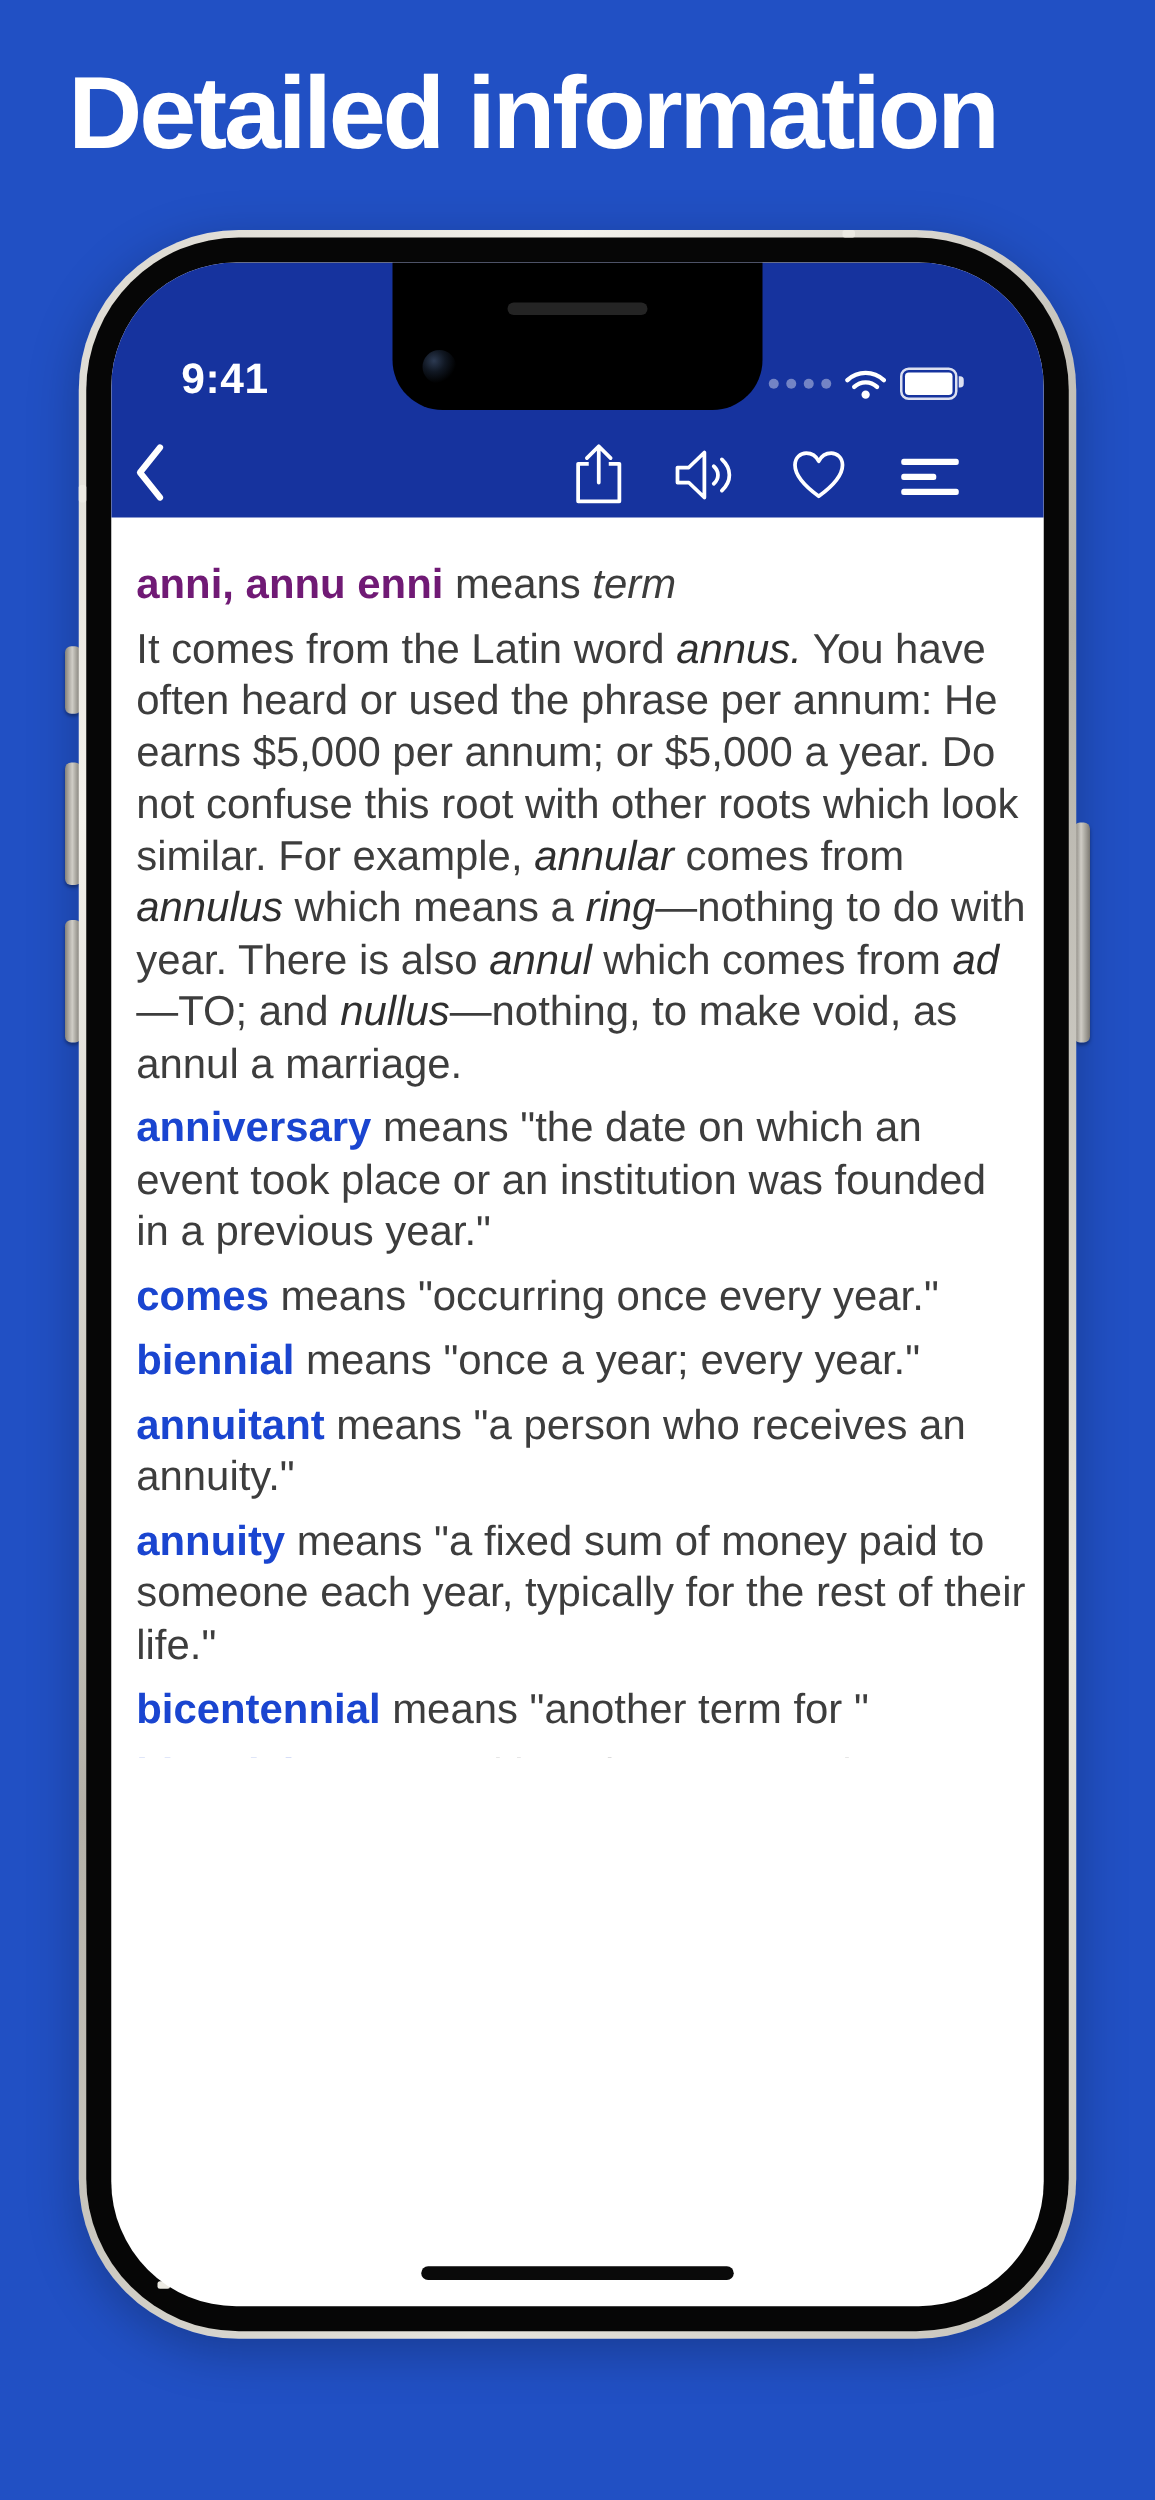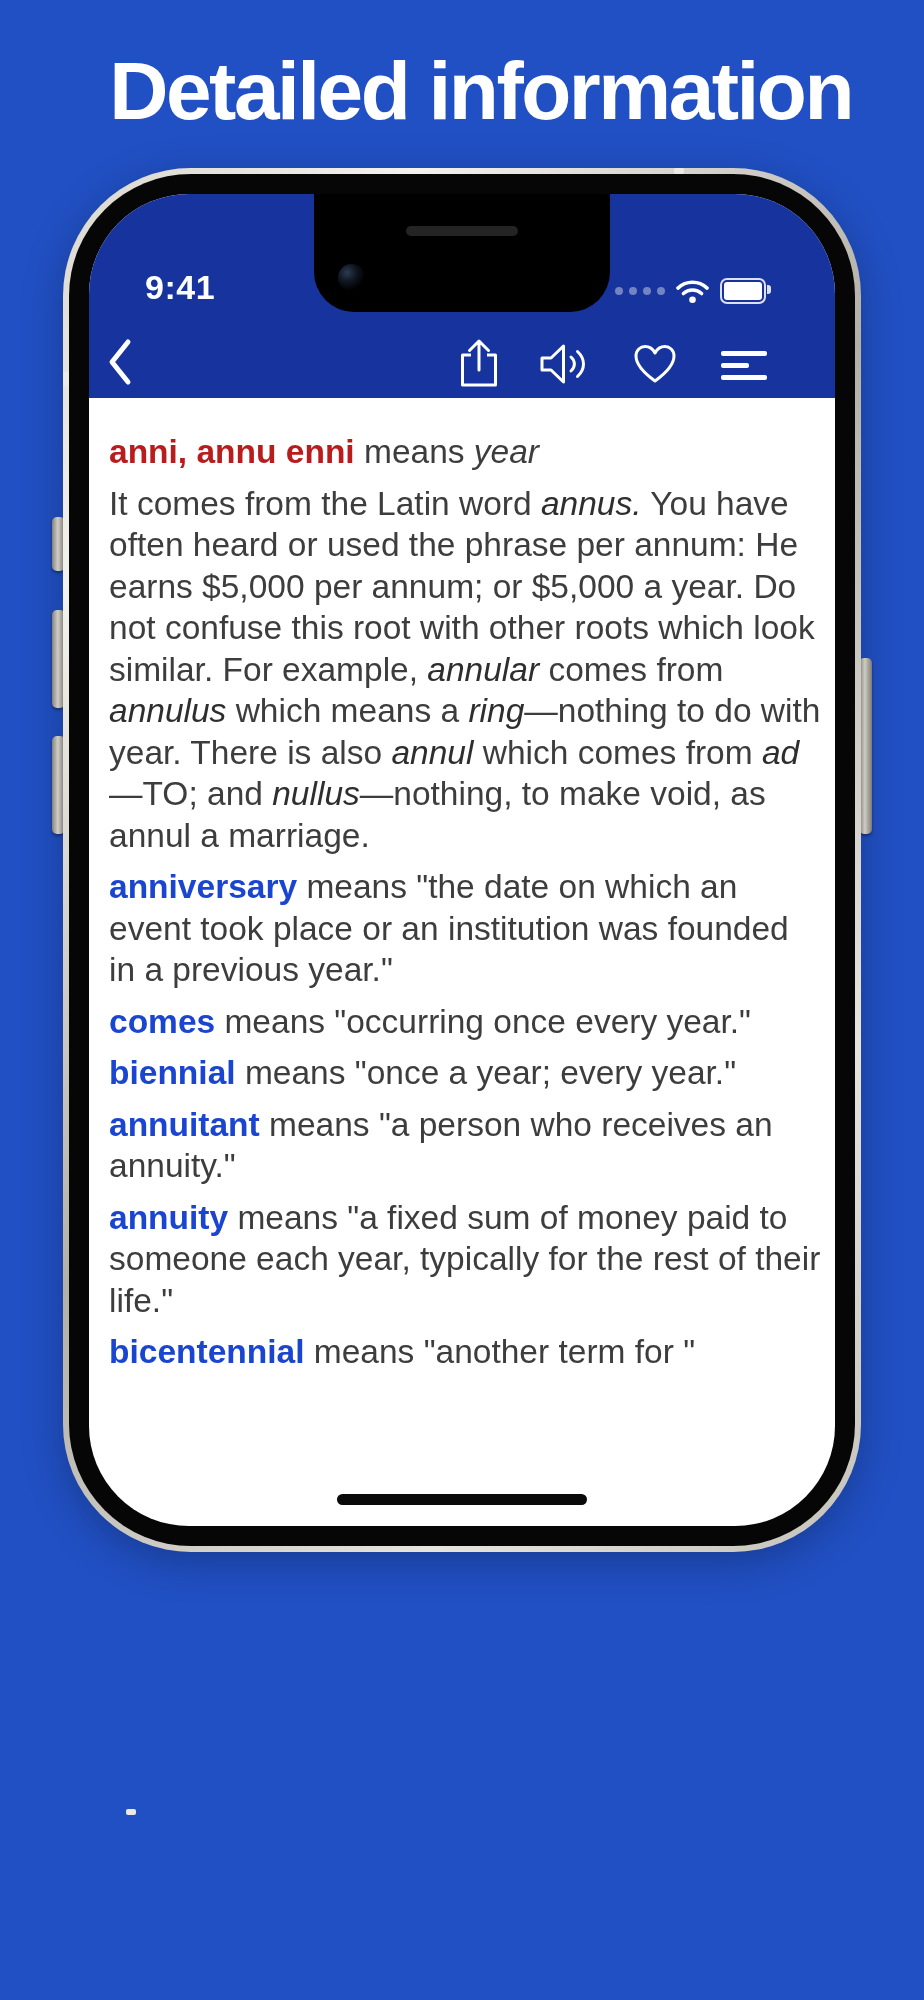--- a/index.html
+++ b/index.html
@@ -2,36 +2,36 @@
 <html><head>
 <meta charset="utf-8">
 <style>
   html,body{margin:0;padding:0;}
   body{
     width:924px;height:2000px;position:relative;overflow:hidden;
     background:#2150c4;
     font-family:"Liberation Sans",sans-serif;
   }
   .page-title{
-    position:absolute;top:44px;left:0;width:852px;text-align:right;
+    position:absolute;top:44px;left:0;width:852px;text-align:center;
     color:#ffffff;font-size:82px;font-weight:bold;letter-spacing:-2.5px;margin:0;
   }
   
   .side-btn{
     position:absolute;width:13px;border-radius:5px;
     background:linear-gradient(90deg,#8f8c84,#e8e5dd 45%,#86837b);
     box-shadow:0 2px 3px rgba(0,0,0,.35);
   }
   .btn-mute{left:52px;top:517px;height:54px;}
   .btn-volup{left:52px;top:610px;height:98px;}
   .btn-voldown{left:52px;top:736px;height:98px;}
   .btn-power{left:859px;top:658px;height:176px;}
   
   .phone{
-    position:absolute;left:63px;top:168px;width:798px;height:1384px;
+    position:absolute;left:63px;top:184px;width:798px;height:1687px;
     border-radius:128px;
     background:linear-gradient(130deg,#d9d6ce 0%,#f4f2ec 18%,#b3b0a8 48%,#e6e4dd 78%,#c4c1b9 100%);
     box-shadow:0 10px 40px rgba(0,0,0,.25);
   }
   .ant-mark{position:absolute;background:#eceae3;border-radius:2px;}
   .ant-top{left:611px;top:0;width:10px;height:6px;}
   .ant-bottom{left:63px;top:1641px;width:10px;height:6px;}
   .ant-left{left:0;top:204px;width:6px;height:14px;}
   .bezel{position:absolute;inset:6px;border-radius:122px;background:#060606;}
   .screen{
@@ -63,21 +63,21 @@
   .icon-menu .b2{top:12px;width:28px;}
   .icon-menu .b3{top:24px;width:46px;}
   
   .content{
     position:absolute;left:0;top:204px;width:100%;height:992px;overflow:hidden;
     box-sizing:border-box;padding:33px 13px 0 20px;
     color:#3d3d3d;font-size:33.5px;line-height:41.5px;
   }
   .content p{margin:0 0 10px 0;}
   .seg-normal{font-weight:normal;font-style:normal;}
-  .seg-bold{font-weight:bold;color:#b91c1c;}
+  .seg-bold{font-weight:bold;color:#701a75;}
   .seg-italic{font-style:italic;}
   .seg-bolditalic{font-weight:normal;font-style:italic;color:#2e2e2e;}
   .entry-word{color:#1a45d0;font-weight:bold;margin-top:20px;}
   .home-indicator{
     position:absolute;left:50%;transform:translateX(-50%);bottom:21px;
     width:250px;height:11px;border-radius:6px;background:#0a0a0a;
   }
   svg{display:block;}
 </style>
 </head>
@@ -154,21 +154,21 @@
       </button>
 
       <button class="nav-icon icon-menu" aria-label="menu">
         <span>
           <span class="bar b1"></span><span class="bar b2"></span><span class="bar b3"></span>
         </span>
       </button>
     </div>
 
     <div class="content">
-      <p id="headword"><span class="seg-bold">anni, annu enni</span><span class="seg-normal"> means </span><span class="seg-italic">year</span></p>
+      <p id="headword"><span class="seg-bold">anni, annu enni</span><span class="seg-normal"> means </span><span class="seg-italic">term</span></p>
       <p id="etymology"><span class="seg-normal">It comes from the Latin word </span><span class="seg-bolditalic">annus.</span><span class="seg-normal"> You have often heard or used the phrase per annum: He earns $5,000 per annum; or $5,000 a year. Do not confuse this root with other roots which look similar. For example, </span><span class="seg-bolditalic">annular</span><span class="seg-normal"> comes from </span><span class="seg-bolditalic">annulus</span><span class="seg-normal"> which means a </span><span class="seg-bolditalic">ring</span><span class="seg-normal">—nothing to do with year. There is also </span><span class="seg-bolditalic">annul</span><span class="seg-normal"> which comes from </span><span class="seg-bolditalic">ad</span><span class="seg-normal">—TO; and </span><span class="seg-bolditalic">nullus</span><span class="seg-normal">—nothing, to make void, as annul a marriage.</span></p>
       <div id="entries">
           <p><span class="entry-word">anniversary</span><span> means "the date on which an event took place or an institution was founded in a previous year."</span></p>
           <p><span class="entry-word">comes</span><span> means "occurring once every year."</span></p>
           <p><span class="entry-word">biennial</span><span> means "once a year; every year."</span></p>
           <p><span class="entry-word">annuitant</span><span> means "a person who receives an annuity."</span></p>
           <p><span class="entry-word">annuity</span><span> means "a fixed sum of money paid to someone each year, typically for the rest of their life."</span></p>
           <p><span class="entry-word">bicentennial</span><span> means "another term for "</span></p>
           <p><span class="entry-word">biennial</span><span> means "taking place every other</span></p>
         </div>

